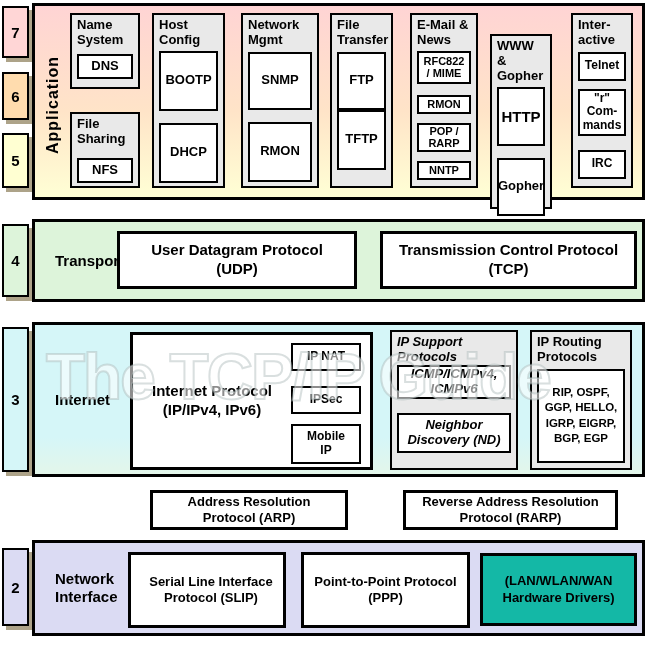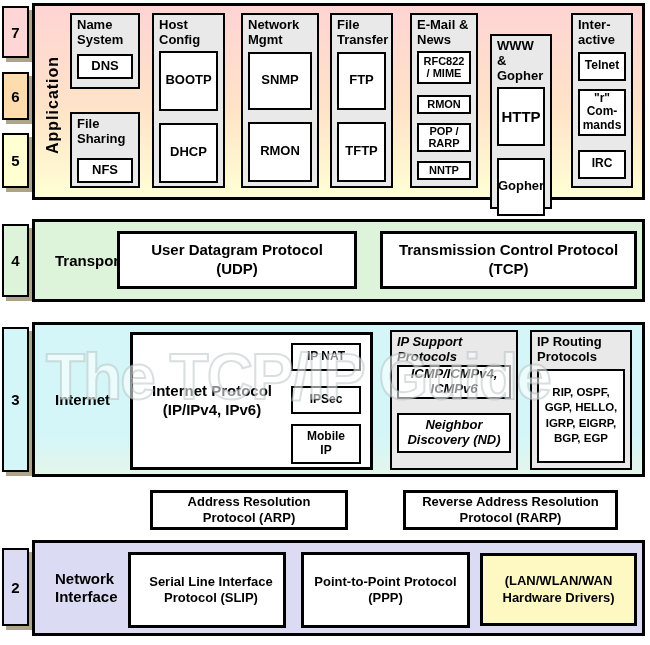--- a/index.html
+++ b/index.html
@@ -72,21 +72,21 @@
       <div class="colhead">Network
 Mgmt</div>
       <div class="pbox" style="height:58px;margin-top:4px;">SNMP</div>
       <div class="pbox" style="height:60px;margin-top:12px;">RMON</div>
     </div>
 
     <div class="col" style="left:295px;top:7px;width:63px;height:175px;">
       <div class="colhead">File
 Transfer</div>
       <div class="pbox" style="height:58px;margin-top:4px;">FTP</div>
-      <div class="pbox" style="height:60px;margin-top:12px;">TFTP</div>
+      <div class="pbox" style="height:60px;">TFTP</div>
     </div>
 
     <div class="col" style="left:375px;top:7px;width:68px;height:175px;">
       <div class="colhead">E-Mail &amp;
 News</div>
       <div class="pbox" style="height:33px;margin-top:3px;font-size:11px;">RFC822
 / MIME</div>
       <div class="pbox" style="height:19px;margin-top:11px;font-size:11px;">RMON</div>
       <div class="pbox" style="height:29px;margin-top:9px;font-size:11px;">POP /
 RARP</div>
@@ -155,18 +155,18 @@
   <div class="bigbox" style="left:403px;top:490px;width:215px;height:40px;font-size:13px;line-height:1.2;">Reverse Address Resolution
 Protocol (RARP)</div>
 
   <div class="band net">
     <div class="hlabel t" style="left:20px;">Network
 Interface</div>
     <div class="bigbox" style="left:93px;top:9px;width:158px;height:76px;font-size:13px;padding-left:8px;">Serial Line Interface
 Protocol (SLIP)</div>
     <div class="bigbox" style="left:266px;top:9px;width:169px;height:76px;font-size:13px;">Point-to-Point Protocol
 (PPP)</div>
-    <div class="bigbox" style="left:445px;top:10px;width:157px;height:73px;font-size:13px;background:#fef9c3;">(LAN/WLAN/WAN
+    <div class="bigbox" style="left:445px;top:10px;width:157px;height:73px;font-size:13px;background:#14b8a6;">(LAN/WLAN/WAN
 Hardware Drivers)</div>
   </div>
 
   <div class="watermark">The TCP/IP Guide</div>
 </div>
 
 </body></html>

